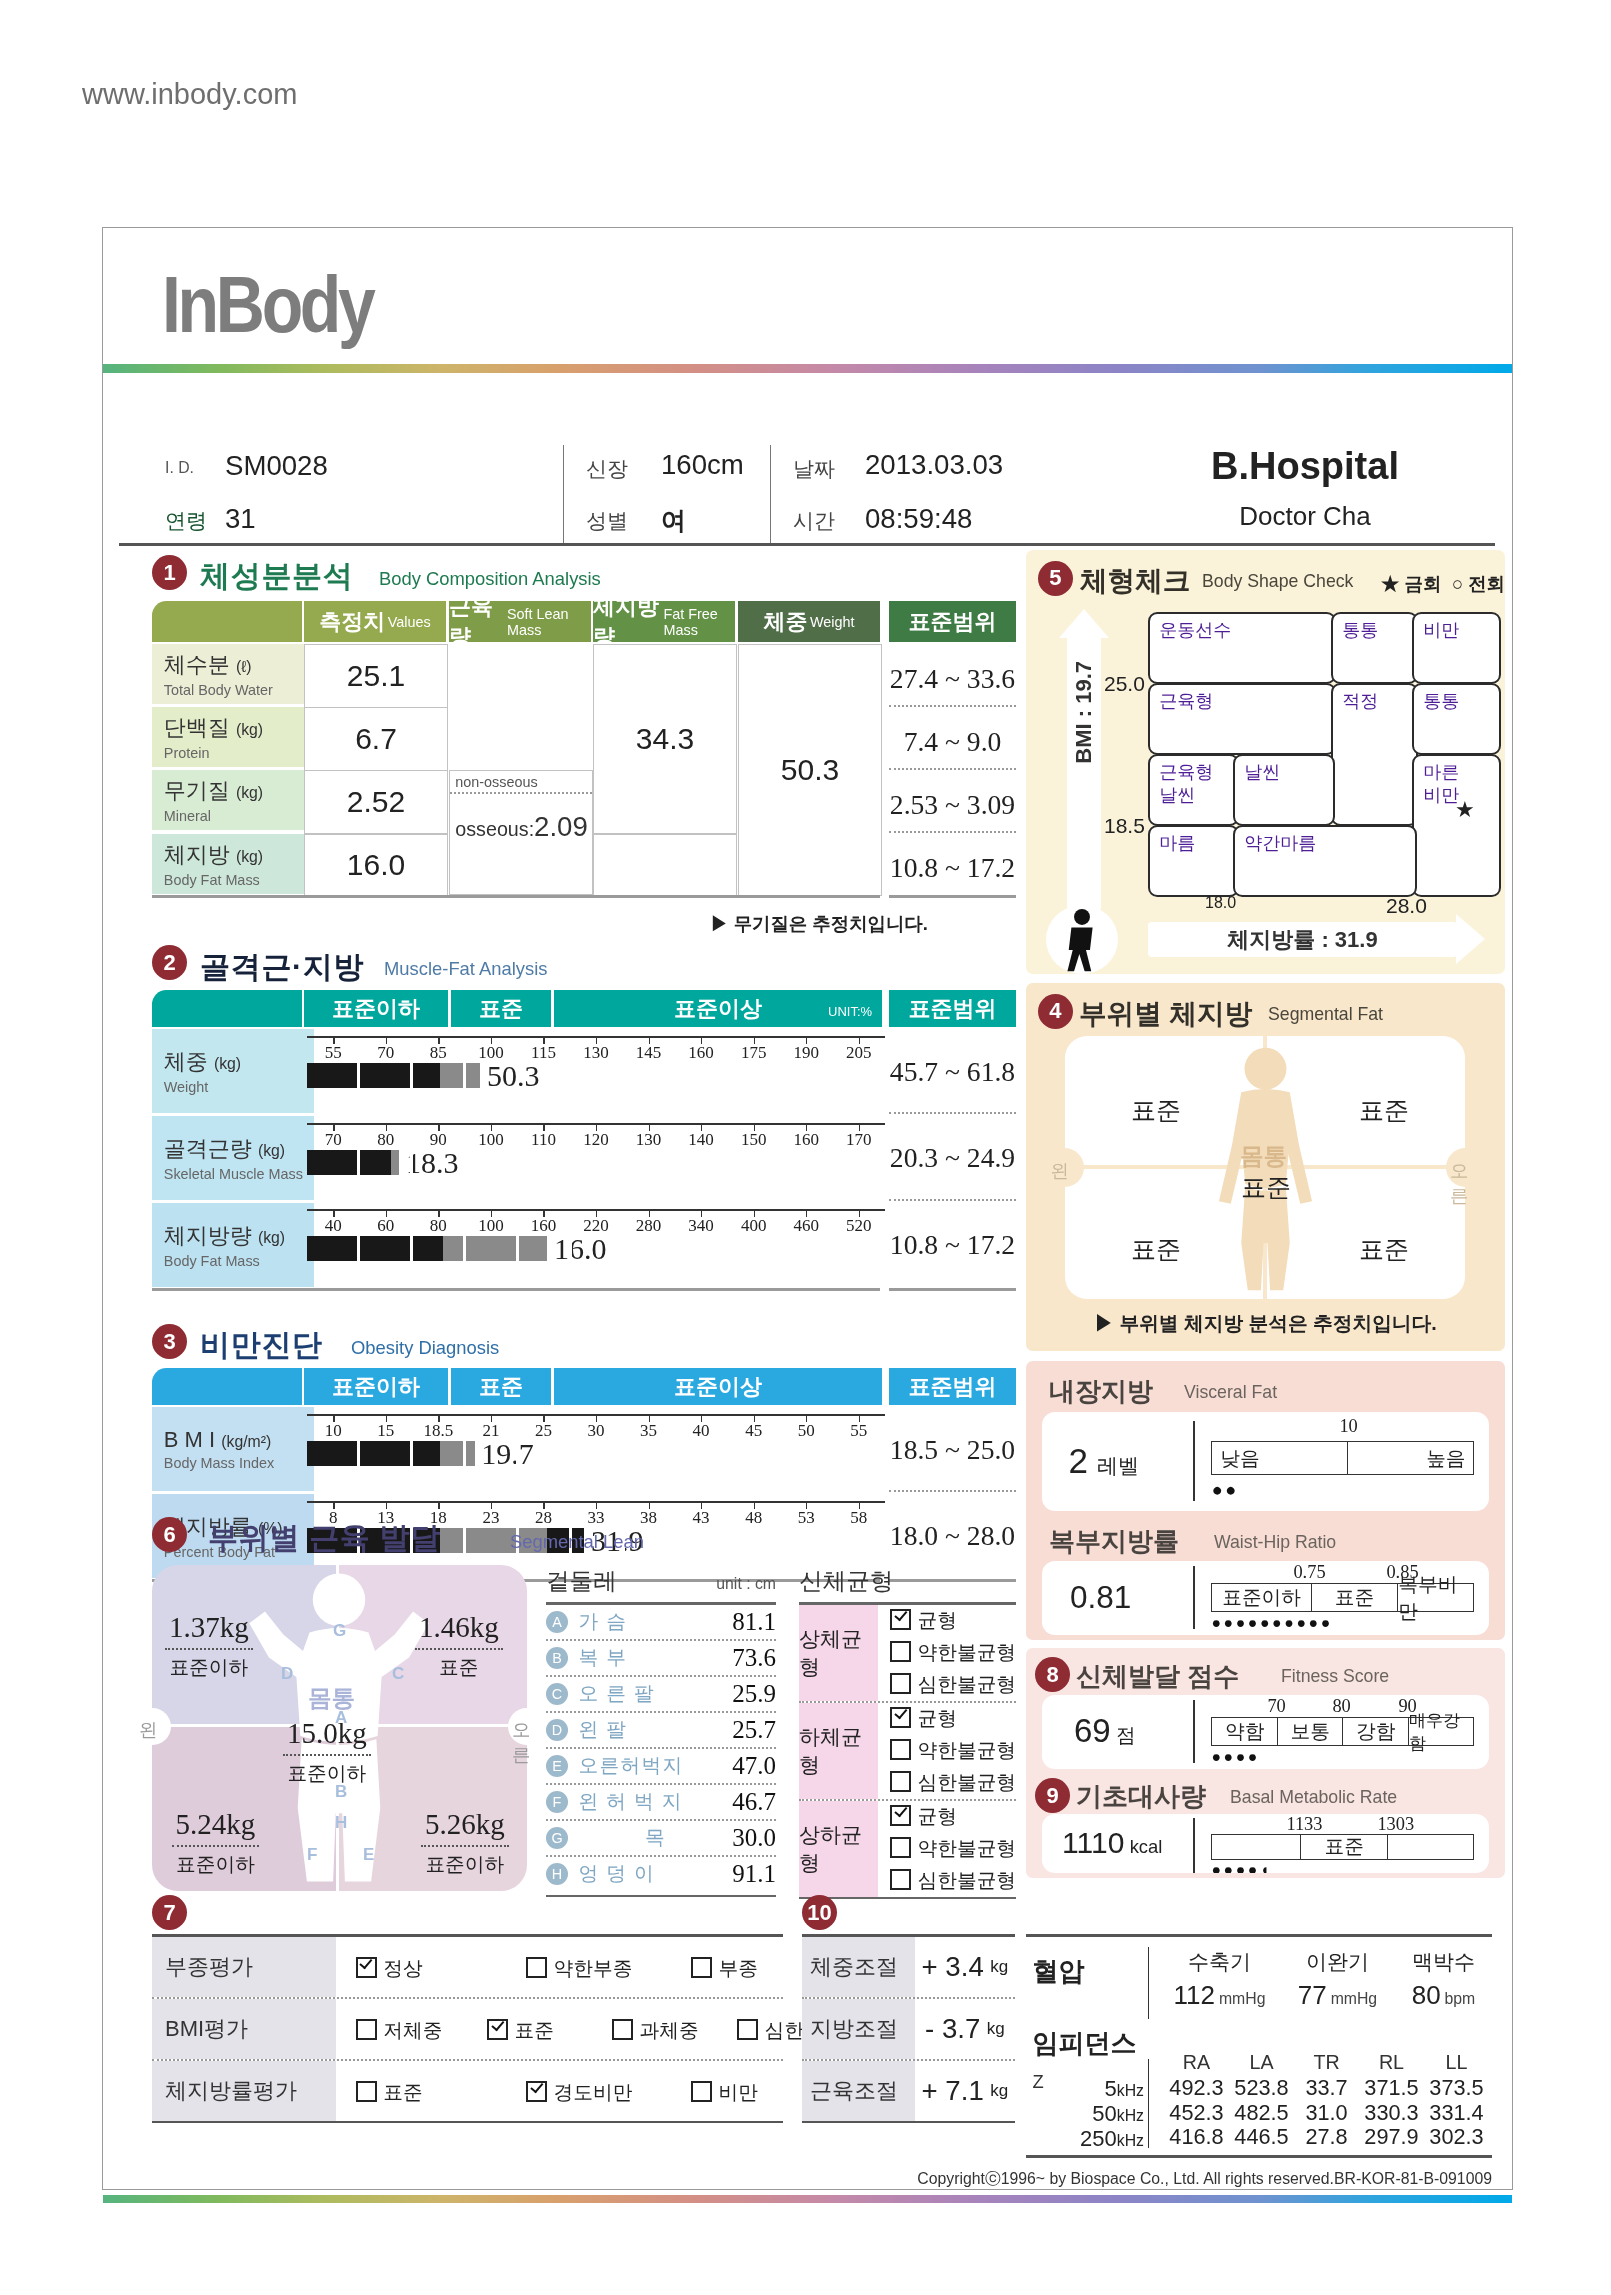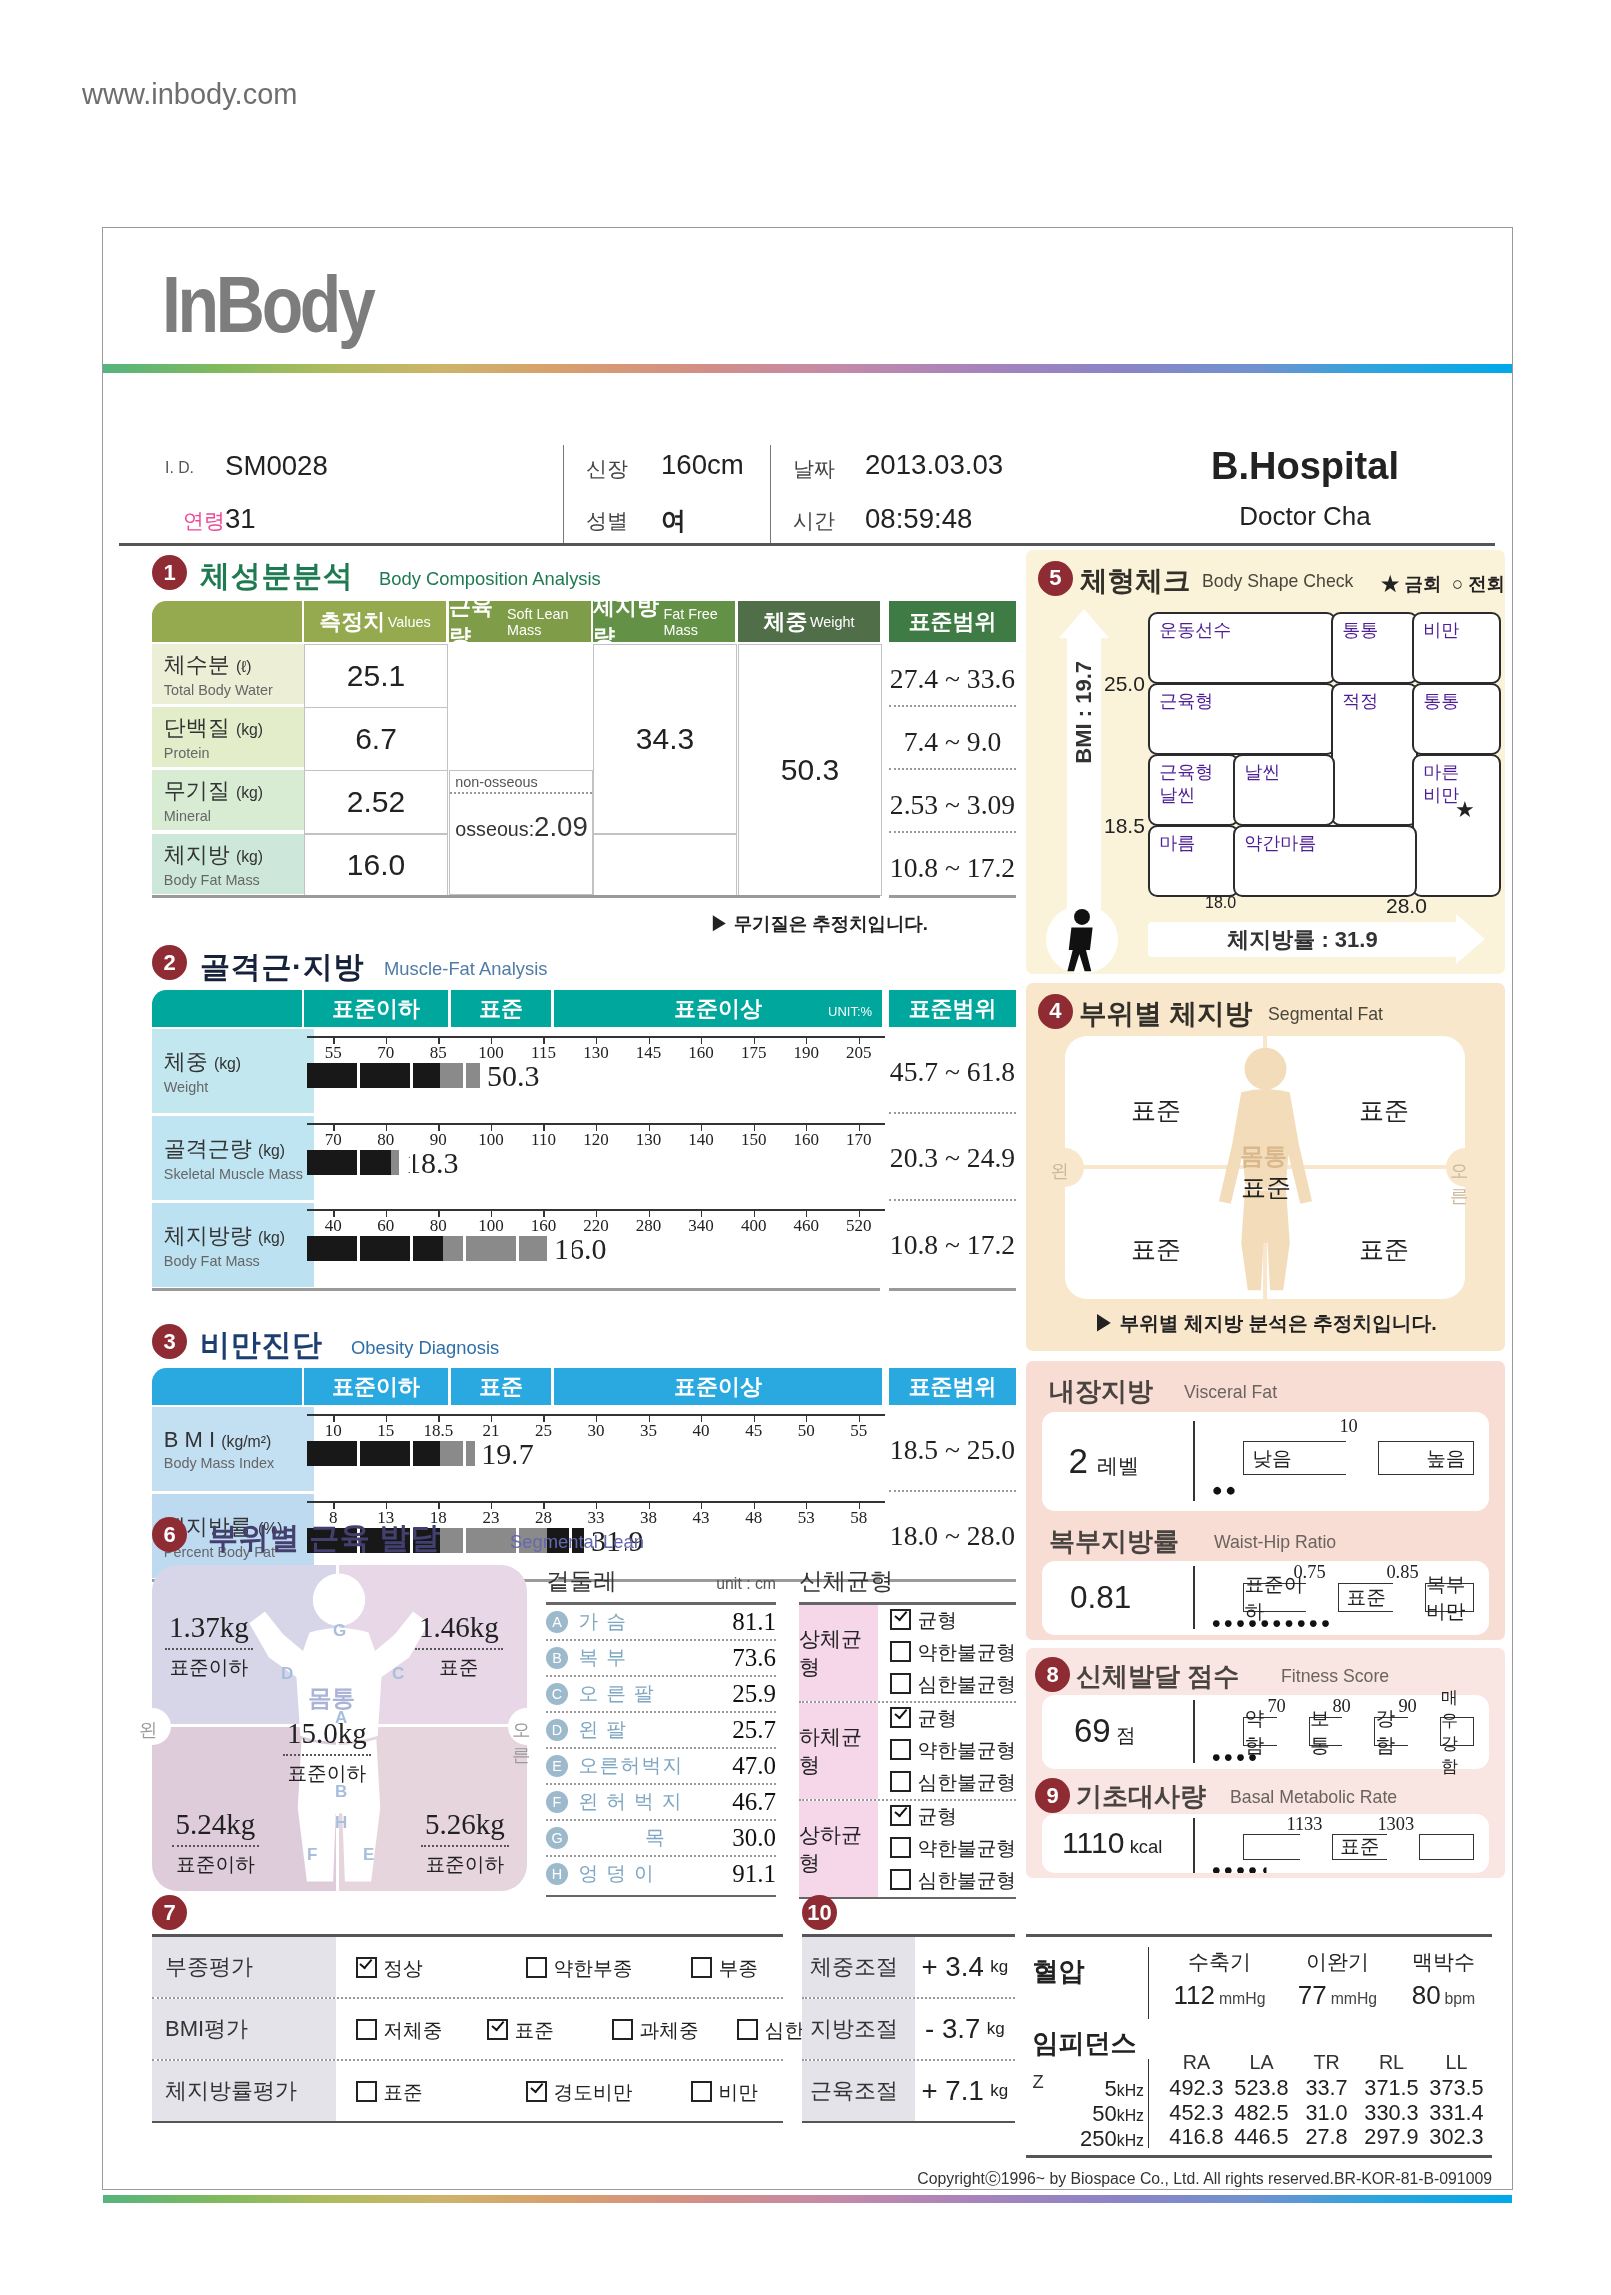--- a/index.html
+++ b/index.html
@@ -31,21 +31,21 @@
   .seg{height:100%;}
   .seg.k{background:#181818;}
   .seg.g{background:#8a8a8a;}
   .bar .gaps{position:absolute;inset:0;background:repeating-linear-gradient(90deg,transparent 0 50px,#fff 50px 53px);}
   .barval{font-size:30px;font-family:"Liberation Serif",serif;margin-left:6.6px;line-height:25px;}
   .rangeval{font-size:27.6px;font-family:"Liberation Serif",serif;text-align:center;}
   
   .panel{border-radius:6.6px;}
   .shapebox{position:absolute;background:#fff;border:2px solid #2b2b2b;border-radius:9.2px;font-size:18px;color:#4c1d95;padding:5.3px 0 0 9.2px;white-space:pre-line;line-height:1.25;}
   .card{position:absolute;background:#fff;border-radius:13px;}
-  .zone{border:1.3px solid #333;display:flex;align-items:center;justify-content:center;font-size:19.7px;margin-left:32px;}
+  .zone{border:1.3px solid #333;display:flex;align-items:center;justify-content:center;font-size:19.7px;}
   .marks{position:absolute;font-size:18.4px;font-family:"Liberation Serif",serif;}
   .dots{font-size:18.4px;letter-spacing:2.6px;color:#111;}
   
   .cb{width:17px;height:17px;border:2px solid #222;display:inline-block;position:relative;margin-right:6.6px;vertical-align:-2.6px;background:#fff;}
   .cb.on::after{content:"";position:absolute;left:2.6px;top:0px;width:9.9px;height:5.3px;border-left:2.6px solid #111;border-bottom:2.6px solid #111;transform:rotate(-50deg);}
   .opt{font-size:19.7px;color:#222;white-space:nowrap;}
   .glabel{background:#e5e3ea;display:flex;align-items:center;font-size:22px;color:#333;padding-left:13px;}
   .girthrow{display:flex;align-items:center;height:34px;}
   .gbadge{width:22px;height:22px;border-radius:50%;background:#9db9cc;color:#fff;font-size:14.4px;display:flex;align-items:center;justify-content:center;margin-right:10.5px;}
   .gname{font-size:19.7px;color:#7fa6c2;flex:1;letter-spacing:1.3px;}
@@ -63,21 +63,21 @@
   <div class="abs serif" style="left:82px;top:78px;font-size:29px;color:#6e6e6e;">www.inbody.com</div>
 
   <div class="frame">
 
     <div class="abs" style="left:59px;top:29.6px;font-size:68px;font-weight:bold;color:#7d7d7d;letter-spacing:-3.3px;transform:scaleY(1.18);transform-origin:top left;">InBody</div>
     <div class="abs rainbow" style="left:0;top:136px;width:1409px;height:9.2px;"></div>
 
     <div>
       <div class="abs" style="left:62px;top:231px;font-size:15.8px;color:#555;">I. D.</div>
       <div class="abs serif" style="left:122px;top:222px;font-size:27.6px;">SM0028</div>
-      <div class="abs" style="left:80px;top:279px;font-size:21px;color:#ec4899;">연령</div>
+      <div class="abs" style="left:62px;top:279px;font-size:21px;color:#14532d;">연령</div>
       <div class="abs serif" style="left:122px;top:275px;font-size:27.6px;">31</div>
       <div class="abs vline" style="left:460px;top:217px;height:99px;"></div>
       <div class="abs" style="left:483px;top:227px;font-size:21px;color:#444;">신장</div>
       <div class="abs serif" style="left:558px;top:221px;font-size:27.6px;">160cm</div>
       <div class="abs" style="left:483px;top:279px;font-size:21px;color:#444;">성별</div>
       <div class="abs" style="left:558px;top:276px;font-size:25px;font-weight:bold;">여</div>
       <div class="abs vline" style="left:667px;top:217px;height:99px;"></div>
       <div class="abs" style="left:690px;top:227px;font-size:21px;color:#444;">날짜</div>
       <div class="abs serif" style="left:762px;top:221px;font-size:27.6px;">2013.03.03</div>
       <div class="abs" style="left:690px;top:279px;font-size:21px;color:#444;">시간</div>

